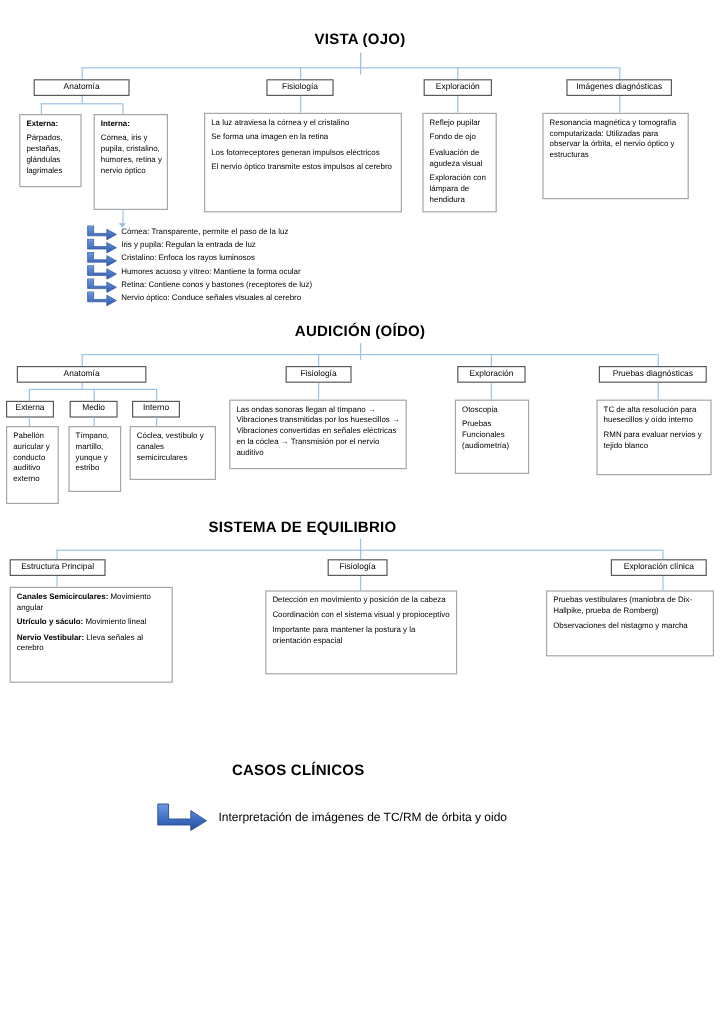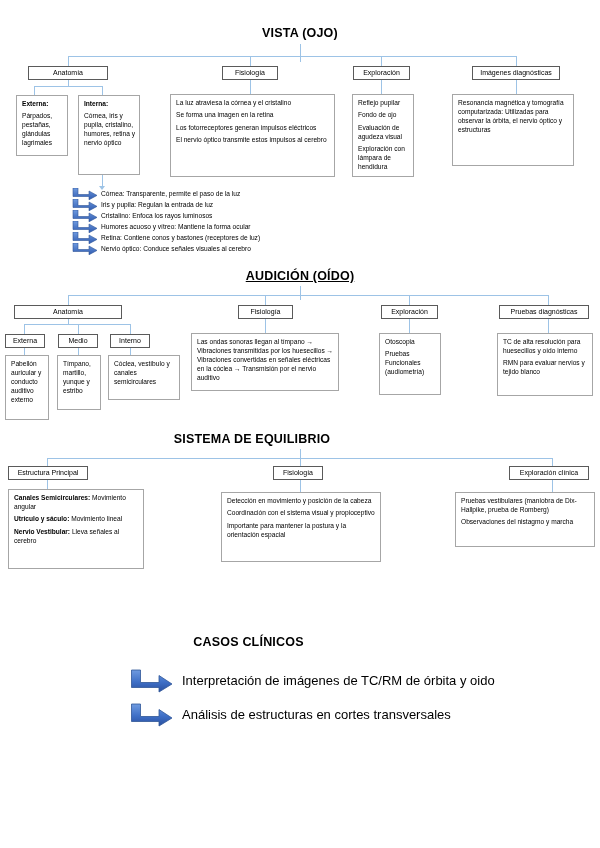--- a/index.html
+++ b/index.html
@@ -34,21 +34,21 @@
   .cbox b{font-weight:bold;}
 
   
   .ln{background:#9dc3e6;}
   .lnv{width:1px;}
   .lnh{height:1px;}
 
   
   .arrow-row{position:absolute;display:flex;align-items:center;}
   .arrow-row .txt{font-size:6.6px;line-height:1.1;white-space:nowrap;}
-  .arrow-row.big .txt{font-size:13px;text-align:center;}
+  .arrow-row.big .txt{font-size:10px;text-align:center;}
   .bendarrow{display:block;flex:0 0 auto;}
 </style>
 </head>
 <body>
 
 <div class="canvas">
 
   <div class="abs section-title" style="left:0;top:26px;width:600px;">VISTA (OJO)</div>
 
   <div class="abs ln lnv" style="left:300px;top:44px;width:1px;height:18px;"></div>
@@ -150,21 +150,21 @@
     </svg>
     <span class="txt" style="margin-left:3px;">Retina: Contiene conos y bastones (receptores de luz)</span>
   </div>
   <div class="arrow-row" style="left:72px;top:243px;">
     <svg class="bendarrow" width="26" height="12" viewBox="0 0 26 12">
       <path d="M1 0 H6 V6.5 H17 V3 L25 7.4 L17 11.8 V8.5 H1 Z" fill="url(#ga0)" stroke="#2F5597" stroke-width="0.6"></path>
     </svg>
     <span class="txt" style="margin-left:3px;">Nervio óptico: Conduce señales visuales al cerebro</span>
   </div>
 
-  <div class="abs section-title" style="left:0;top:269px;width:600px;text-decoration:underline;">AUDICIÓN (OÍDO)</div>
+  <div class="abs section-title" style="left:0;top:269px;width:600px;">AUDICIÓN (OÍDO)</div>
 
   <div class="abs ln lnv" style="left:300px;top:286px;width:1px;height:14px;"></div>
   <div class="abs ln lnh" style="left:68px;top:295px;width:480px;height:1px;"></div>
   <div class="abs ln lnv" style="left:68px;top:295px;width:1px;height:10px;"></div>
   <div class="abs ln lnv" style="left:265px;top:295px;width:1px;height:10px;"></div>
   <div class="abs ln lnv" style="left:409px;top:295px;width:1px;height:10px;"></div>
   <div class="abs ln lnv" style="left:548px;top:295px;width:1px;height:10px;"></div>
 
   <div class="abs hbox" style="left:14px;top:305px;width:108px;height:14px;">
     <span>Anatomía</span>
@@ -274,20 +274,14 @@
             <stop offset="0" stop-color="#6F9BE0"></stop>
             <stop offset="0.55" stop-color="#3E6FC6"></stop>
             <stop offset="1" stop-color="#2A4F9E"></stop>
           </linearGradient>
         </defs>
       <path d="M1.5 1 H10.5 V13.5 H29 V6.5 L42 15 L29 23 V18.5 H1.5 Z" fill="url(#gb0)" stroke="#2F5597" stroke-width="0.8"></path>
     </svg>
     <span class="txt" style="margin-left:8px;">Interpretación de imágenes de TC/RM de órbita y oido</span>
   </div>
 
-  <div class="arrow-row big" style="left:130px;top:703px;">
-    <svg class="bendarrow" width="44" height="24" viewBox="0 0 44 24">
-      <path d="M1.5 1 H10.5 V13.5 H29 V6.5 L42 15 L29 23 V18.5 H1.5 Z" fill="url(#gb0)" stroke="#2F5597" stroke-width="0.8"></path>
-    </svg>
-    <span class="txt" style="margin-left:8px;">Análisis de estructuras en cortes transversales</span>
-  </div>
 
 </div>
 
 </body></html>

